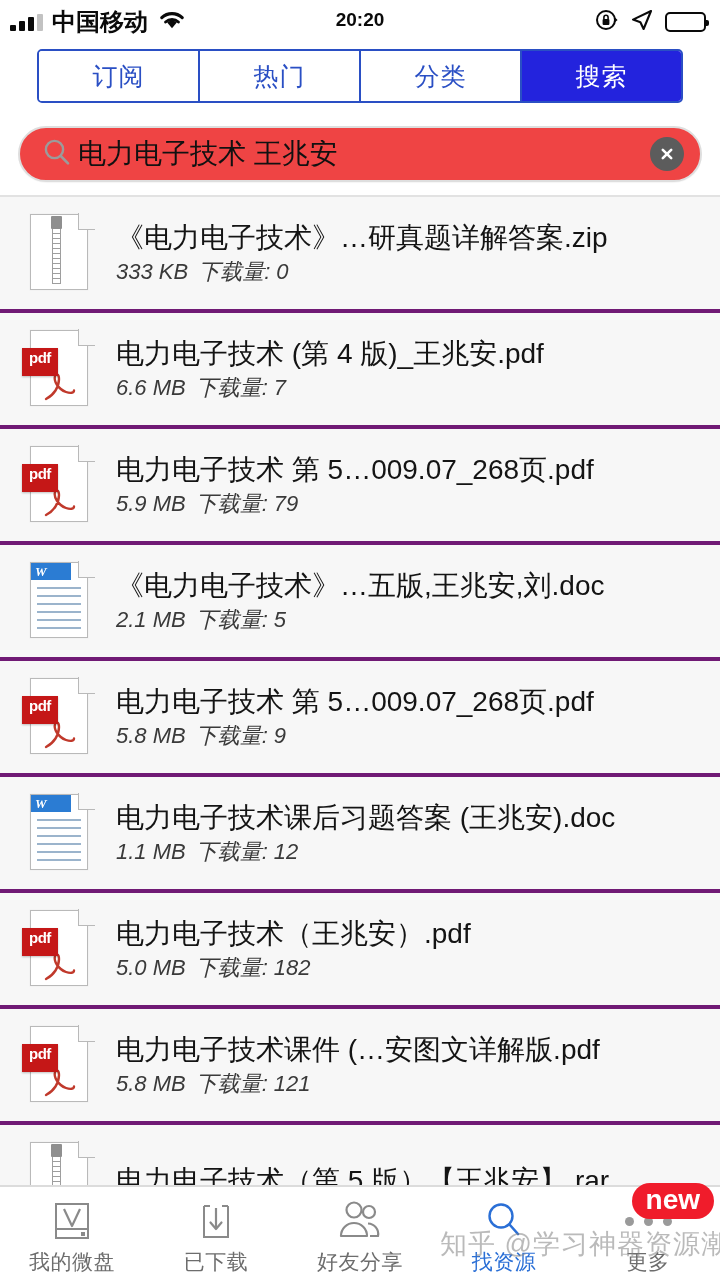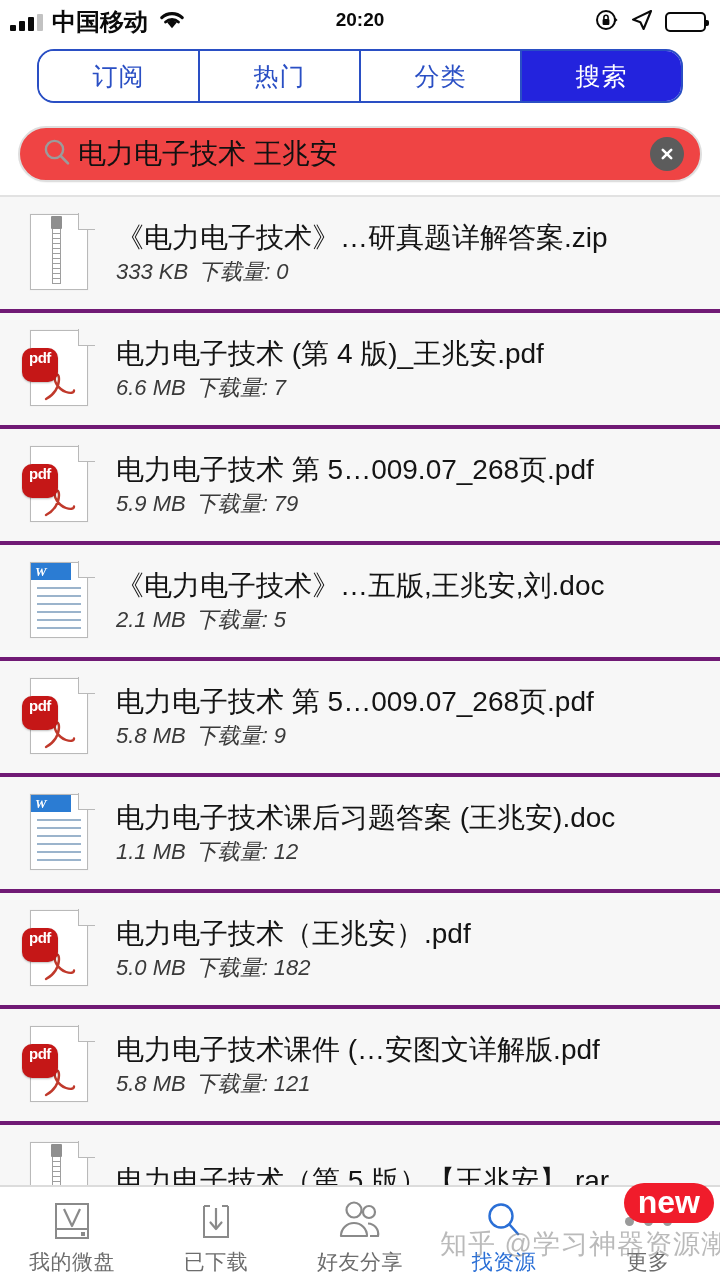--- a/index.html
+++ b/index.html
@@ -72,21 +72,21 @@
   
   .seg-wrap {
     flex: 0 0 72px;
     display: flex; align-items: center; justify-content: center;
     background: #ffffff;
   }
   .segmented {
     display: flex;
     width: 646px; height: 54px;
     border: 2px solid #2a4fc4;
-    border-radius: 17px;
+    border-radius: 5px;
     overflow: hidden;
   }
   .seg {
     flex: 1 1 0;
     display: flex; align-items: center; justify-content: center;
     font-size: 25px; color: #2a4fc4;
     background: #ffffff;
     border-right: 2px solid #2a4fc4;
     letter-spacing: 1px;
   }
@@ -186,22 +186,22 @@
     width: 11px; height: 13px;
     background: #8f8f8f;
     border-radius: 1px;
   }
   .pdf-badge {
     position: absolute; left: -8px; top: 18px;
     background: #c51717;
     color: #ffffff;
     font-size: 15px; font-weight: 700;
     font-family: "Liberation Sans", sans-serif;
-    padding: 2px 7px 17px 7px;
-    border-radius: 10px;
+    padding: 2px 7px 11px 7px;
+    border-radius: 0;
     line-height: 1;
     letter-spacing: -0.5px;
     box-shadow: 0 1px 2px rgba(0,0,0,0.25);
     z-index: 3;
   }
   .pdf-swirl {
     position: absolute; left: 12px; top: 40px;
     width: 36px; height: 32px;
     z-index: 2;
   }
@@ -244,21 +244,21 @@
   .tab-icon { height: 50px; display: flex; align-items: center; justify-content: center; }
   .tab-label {
     font-size: 21px; color: #6d6d6d; line-height: 1; letter-spacing: 0.5px;
   }
   .tab.active .tab-label { color: #2a6fd6; }
   .badge-new {
     position: absolute;
     top: -4px; right: 6px;
     background: #f01c2b;
     color: #ffffff;
-    font-size: 32px;
+    font-size: 28px;
     font-weight: 600;
     padding: 3px 14px 5px 14px;
     border-radius: 22px;
     line-height: 1;
     letter-spacing: 0px;
     z-index: 6;
   }
   .dots { display: flex; gap: 10px; align-items: center; height: 50px; }
   .dots i { width: 9px; height: 9px; border-radius: 50%; background: #9a9a9a; display: block; }
 

